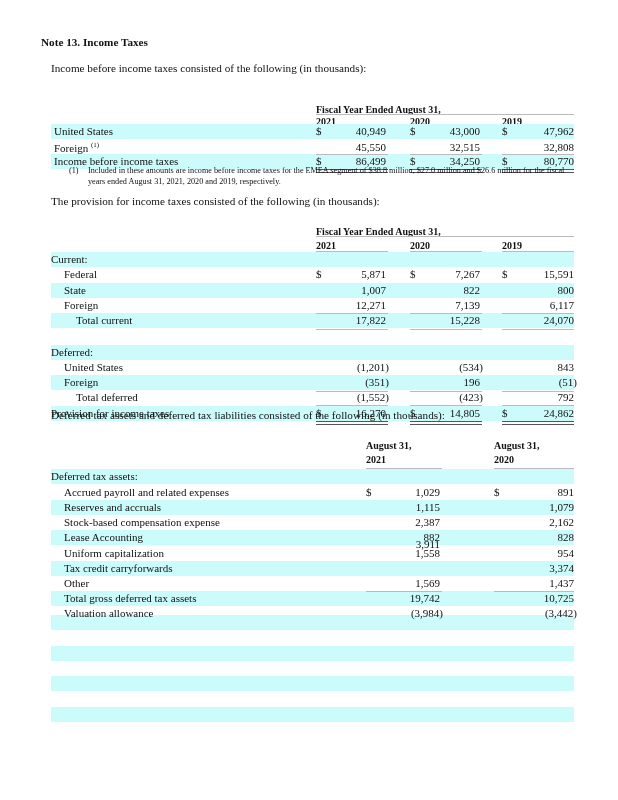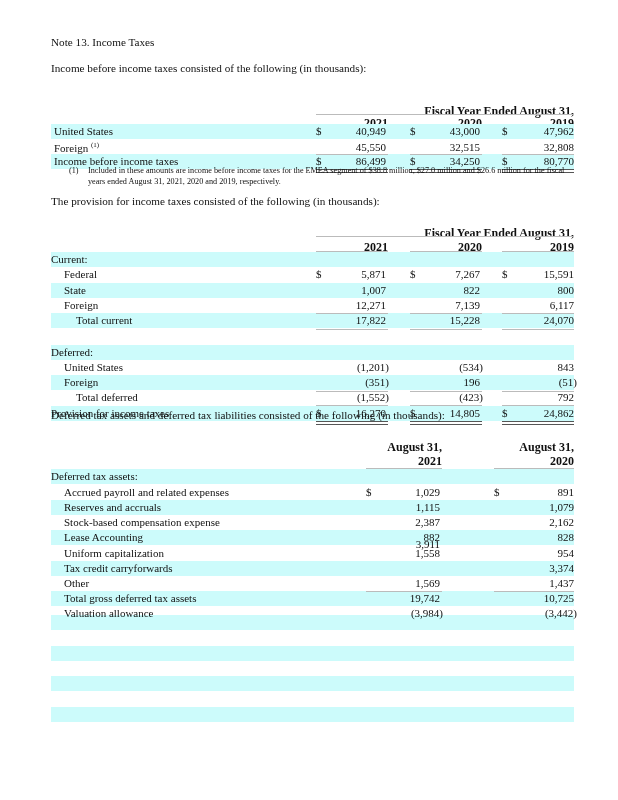--- a/index.html
+++ b/index.html
@@ -3,27 +3,27 @@
 <meta charset="utf-8">
 <style>
   html, body { margin: 0; padding: 0; background: #ffffff; }
   body {
     width: 618px; height: 800px; position: relative; overflow: hidden;
     font-family: "Liberation Serif", "DejaVu Serif", serif;
     color: #111;
     font-size: 10.6px;
   }
   .abs { position: absolute; }
-  .note-title { left: 51px; top: 36px; font-weight: normal; font-size: 11.2px; }
+  .note-title { left: 41px; top: 36px; font-weight: bold; font-size: 11.2px; }
   .intro { left: 51px; font-size: 11.2px; }
   .band { position: absolute; left: 51px; width: 523px; background: #ccfbfb; }
   .row-label { position: absolute; white-space: nowrap; font-size: 11px; }
   .num { position: absolute; text-align: right; white-space: nowrap; font-size: 11px; }
   .dollar { position: absolute; font-size: 11px; }
-  .hdr { position: absolute; text-align: right; font-weight: bold; font-size: 12px; white-space: nowrap; }
+  .hdr { position: absolute; text-align: left; font-weight: bold; font-size: 10px; white-space: nowrap; }
   .line { position: absolute; height: 0; border-top: 1px solid #bbb; }
   .dline { position: absolute; height: 2px; border-top: 1px solid #555; border-bottom: 1px solid #555; }
   .sup { font-size: 7px; vertical-align: super; }
   .foot { position: absolute; font-size: 8.2px; line-height: 11px; }
 </style>
 </head>
 <body>
 
 <div class="abs note-title">Note 13. Income Taxes</div>
 

